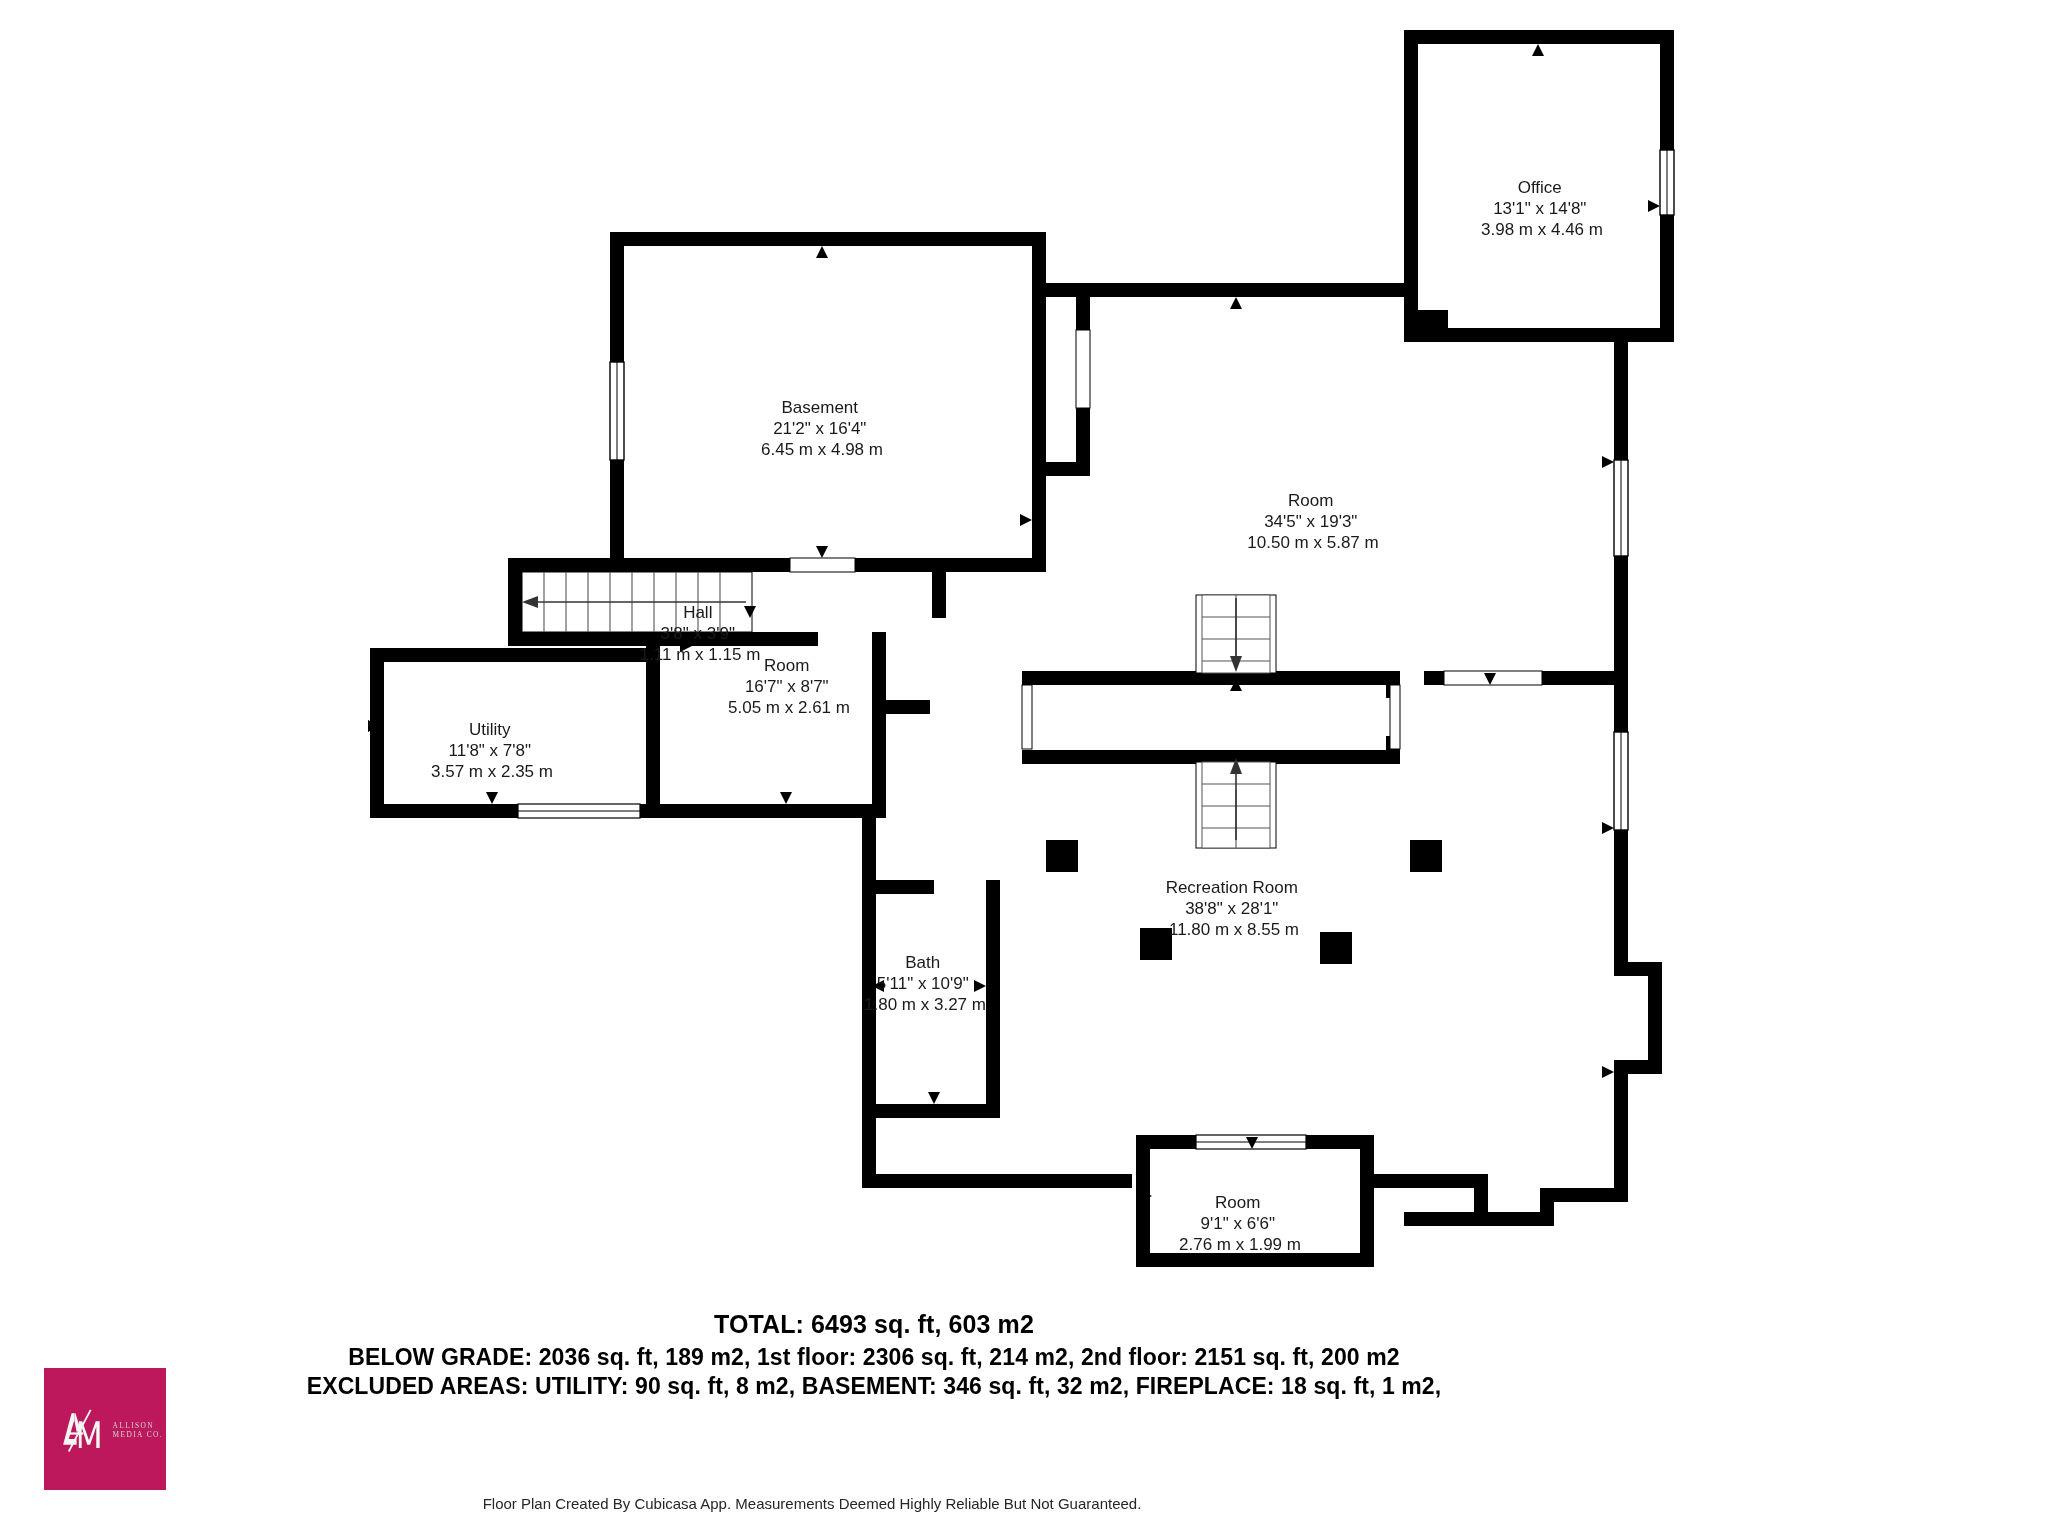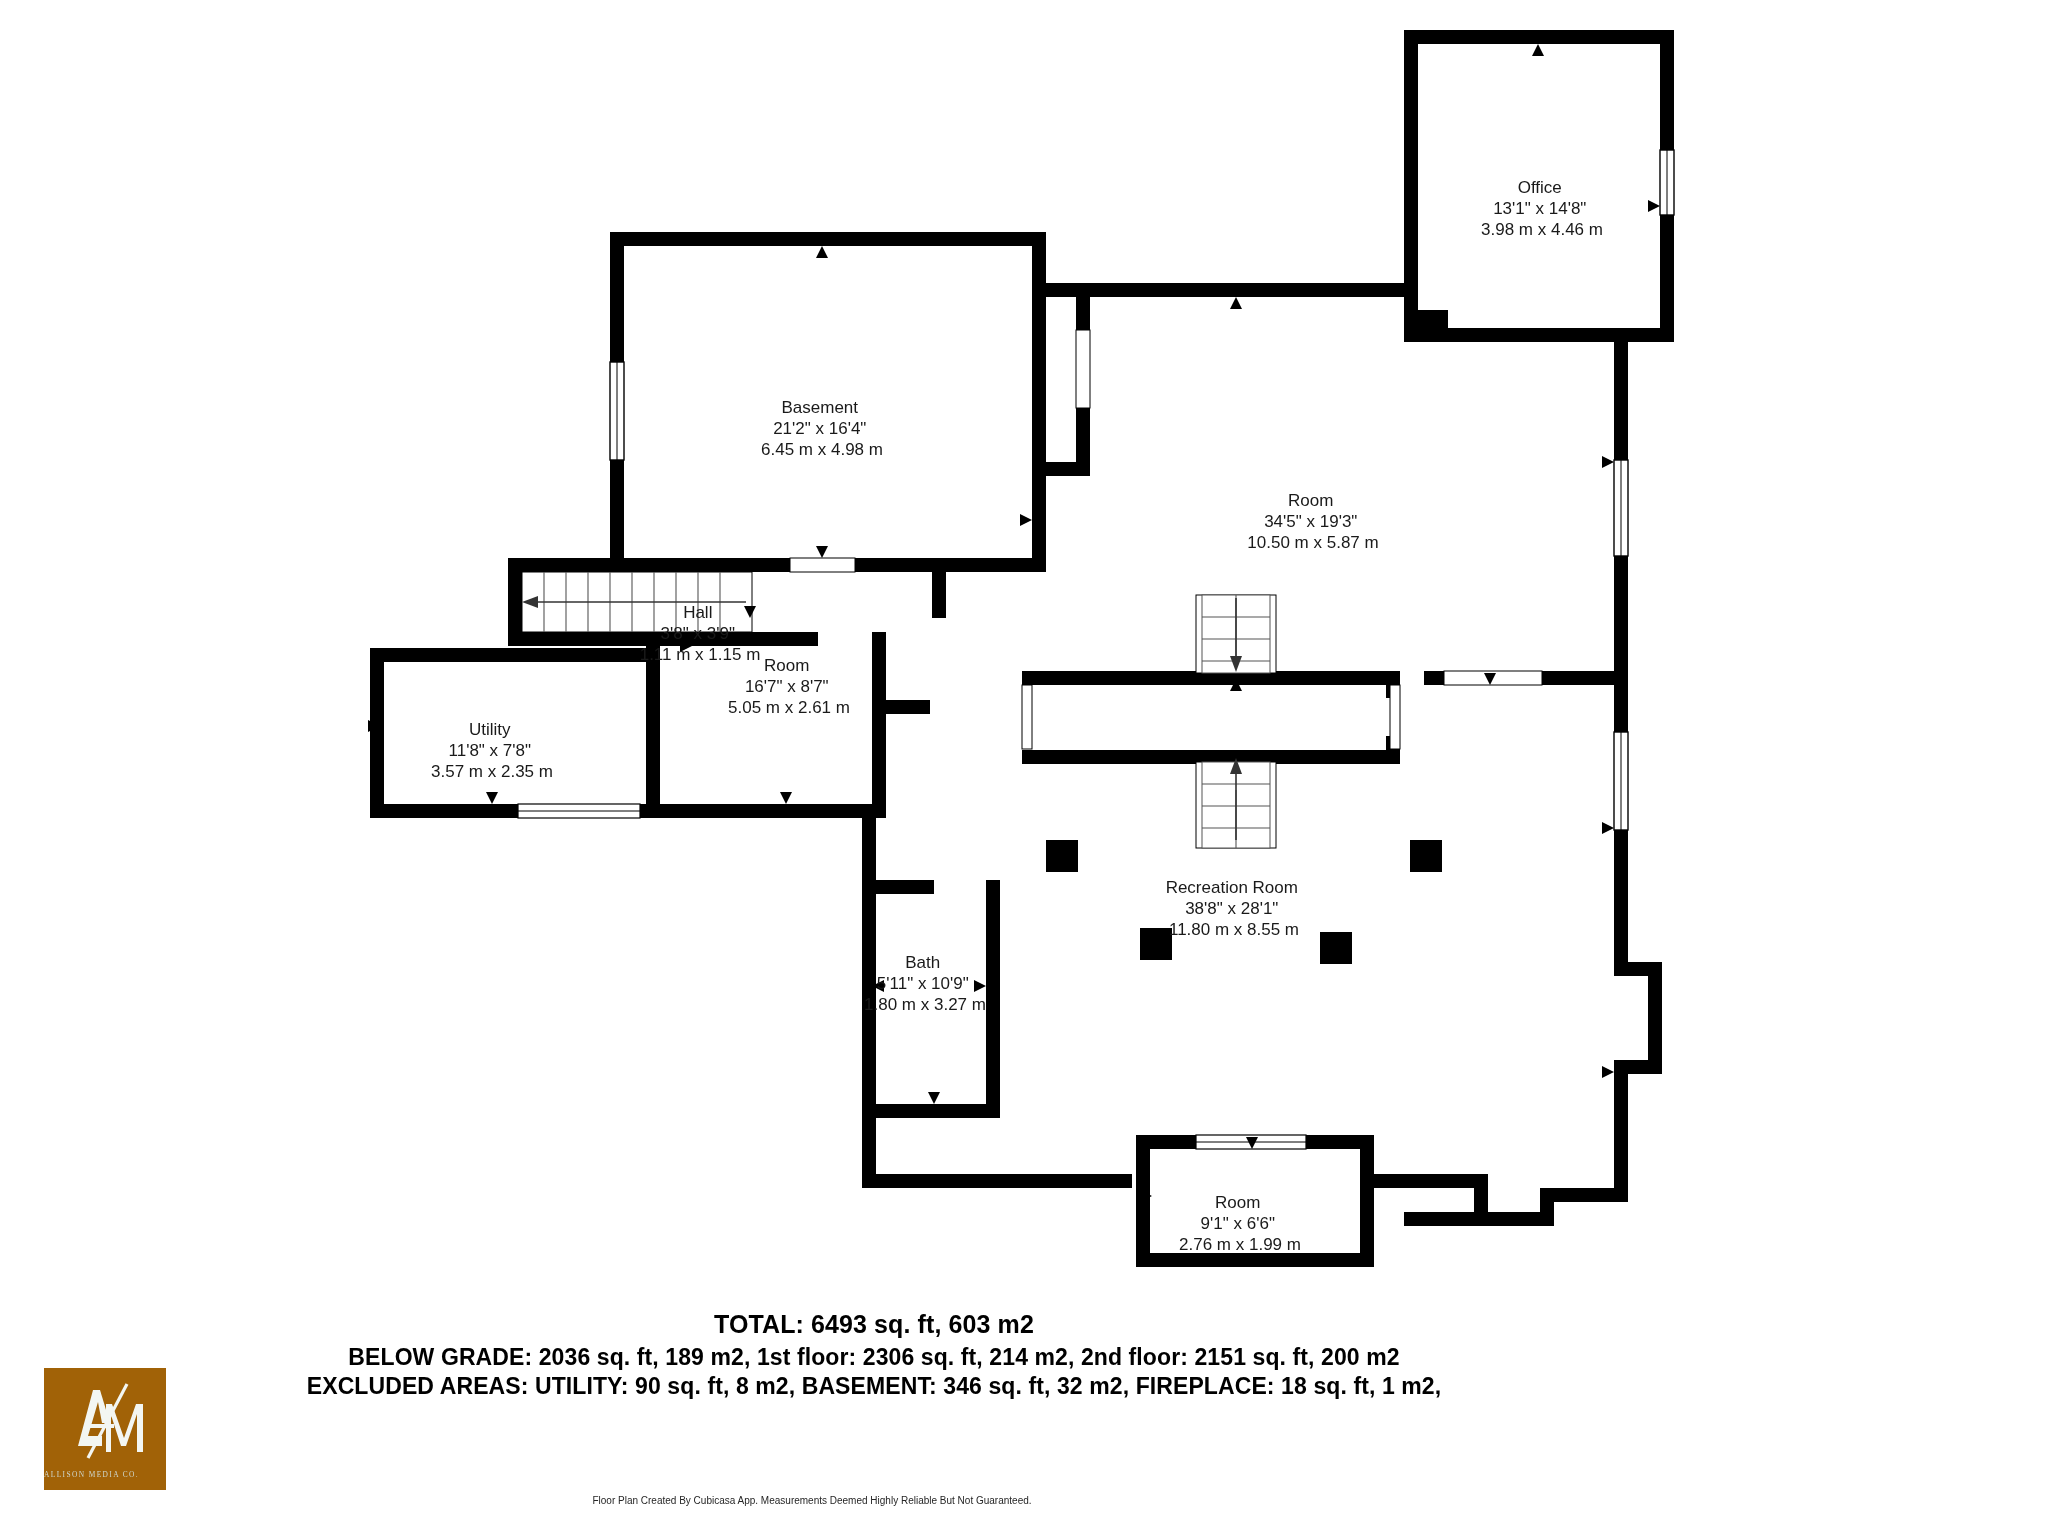--- a/index.html
+++ b/index.html
@@ -63,34 +63,34 @@
     font-weight: bold;
     letter-spacing: .1px;
   }
   
   #footer-wrap {
     position: absolute;
     left: 0;
     top: 1495px;
     width: 1624px;
     text-align: center;
-    font-size: 10px;
+    font-size: 15px;
     color: #262626;
   }
 
   
   #logo {
     position: absolute;
     left: 44px;
     top: 1368px;
     width: 122px;
     height: 122px;
-    background: #a16207;
+    background: #be185d;
     display: flex;
-    flex-direction: column;
+    align-items: center;
     justify-content: flex-start;
   }
   #logo svg { display:block; }
   .logo-caption {
     color: #cfd8cf;
     font-size: 7.4px;
     letter-spacing: 1.4px;
     font-family: "Liberation Serif", serif;
     margin-top: 2px;
   }

